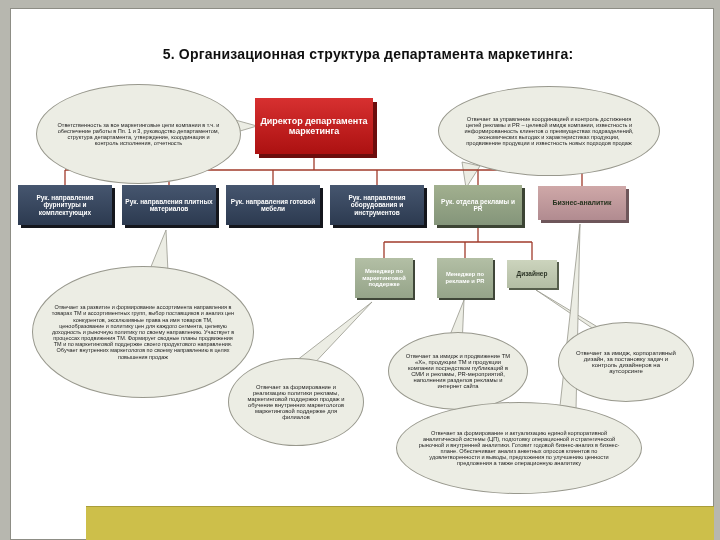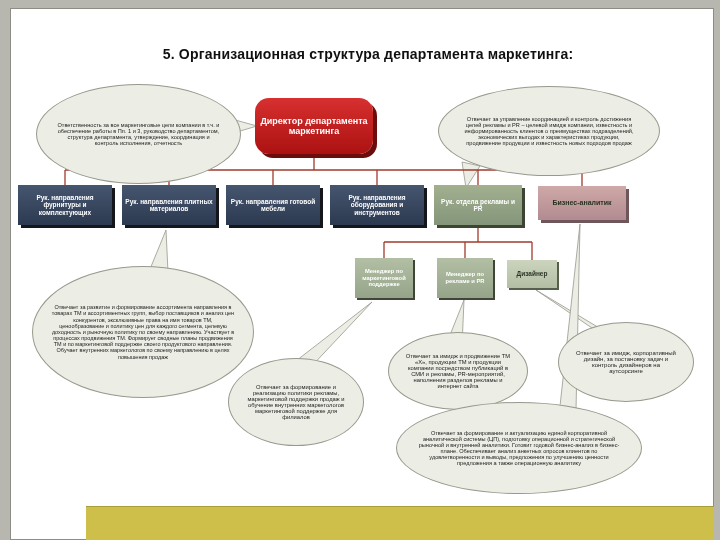--- a/index.html
+++ b/index.html
@@ -23,21 +23,20 @@
   svg.lines{position:absolute;left:0;top:0;width:720px;height:540px;pointer-events:none;}
   .box{
     position:absolute;display:flex;align-items:center;justify-content:center;
     text-align:center;box-sizing:border-box;padding:2px 3px;
     color:#ffffff;font-weight:bold;line-height:1.15;
   }
   .director{
     left:255px;top:98px;width:118px;height:56px;font-size:9px;
     background:linear-gradient(#d73030,#ac1111);
     box-shadow:4px 4px 0 #6c0d0d;
-    border-radius:14px;
   }
   .division{
     top:185px;width:94px;height:40px;font-size:6.5px;
     background:linear-gradient(#46566f,#2c3a50);
     box-shadow:3px 3px 0 #14161c;
   }
   .b1{left:18px;} .b2{left:122px;} .b3{left:226px;} .b4{left:330px;}
   .pr{
     left:434px;top:185px;width:88px;height:40px;font-size:6.5px;
     background:linear-gradient(#a2b08f,#84957a);

